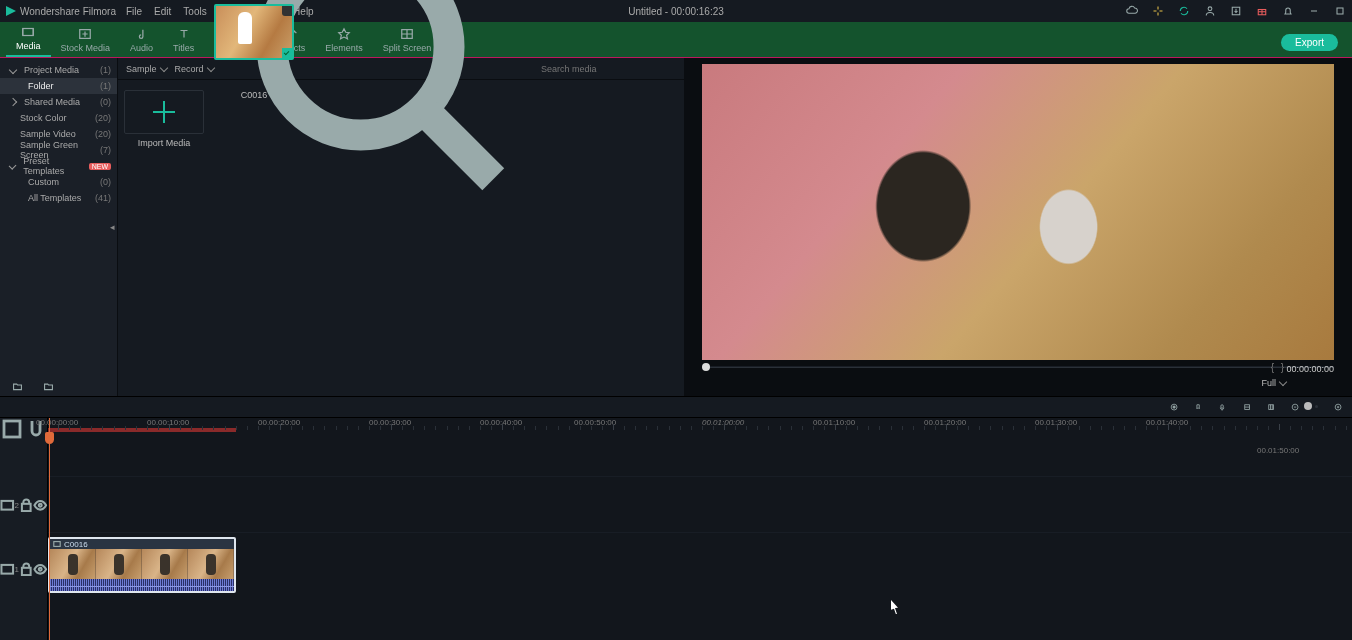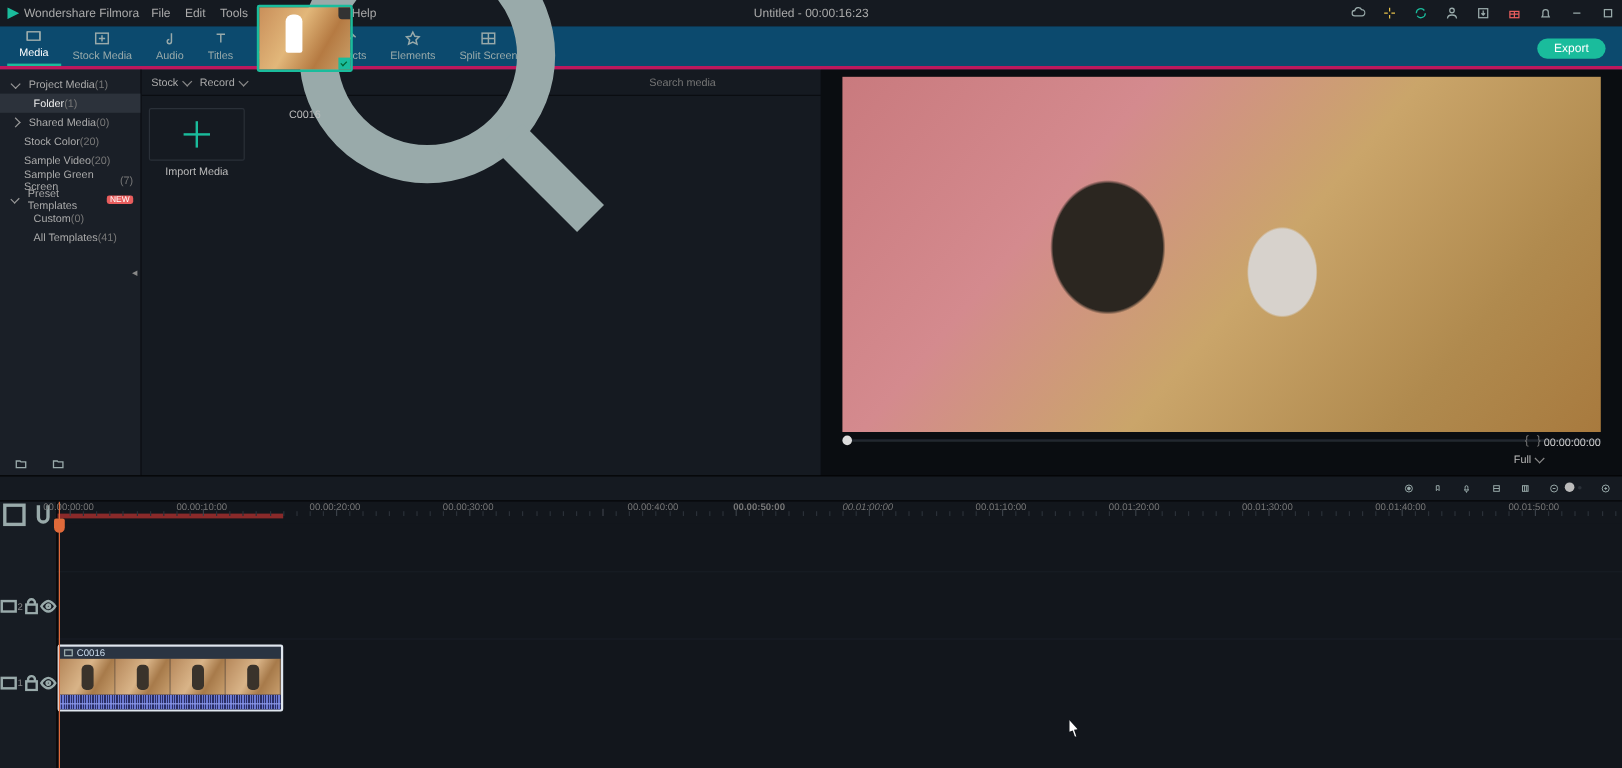--- a/index.html
+++ b/index.html
@@ -7,30 +7,30 @@
   
   .title-bar{height:22px;display:flex;align-items:center;background:#151a21;padding:0 6px;color:#aaa;font-size:10px}
   .logo{display:flex;align-items:center;gap:4px;margin-right:10px}
   .logo-mark{width:10px;height:10px;background:#1abc9c;clip-path:polygon(0 0,100% 50%,0 100%)}
   .menus{display:flex;gap:12px}
   .menus span{cursor:default}
   .title-center{position:absolute;left:50%;transform:translateX(-50%);font-size:10px}
   .title-right{margin-left:auto;display:flex;gap:14px;align-items:center}
   .title-right svg,.title-right span.ico{width:12px;height:12px;display:inline-block}
   
-  .tabstrip{height:36px;background:#0c4a6e;display:flex;align-items:flex-end;padding-left:6px;border-bottom:3px solid #be185d}
+  .tabstrip{height:36px;background:#14532d;display:flex;align-items:flex-end;padding-left:6px;border-bottom:1px solid #be185d}
   .tab{display:flex;flex-direction:column;align-items:center;justify-content:center;padding:3px 10px 4px;color:#9aa;font-size:9px;cursor:pointer}
   .tab svg{width:14px;height:14px;margin-bottom:2px}
   .tab.active{color:#fff;border-bottom:2px solid #1abc9c}
   .export-btn{margin-left:auto;margin-right:14px;margin-bottom:6px;background:#1abc9c;color:#0b1;color:#063;color:#fff;padding:3px 14px;border-radius:11px;font-size:10px;cursor:pointer}
   
   .main{display:flex;height:338px}
   
   .tree{width:118px;background:#1a1f27;border-right:1px solid #0a0d11;padding-top:4px;position:relative}
-  .tree-row{display:flex;align-items:center;padding:2px 6px 2px 10px;height:16px;font-size:9px;color:#aaa}
+  .tree-row{display:flex;align-items:center;justify-content:space-between;padding:2px 6px 2px 10px;height:16px;font-size:9px;color:#aaa}
   .tree-row .label{display:flex;align-items:center;gap:4px}
   .tree-row .cnt{color:#777}
   .tree-row.sel{background:#2c323b;color:#eee}
   .tree-row.sub{padding-left:20px}
   .tree-row.sub2{padding-left:28px}
   .chev{width:6px;height:6px;display:inline-block;border-right:1px solid #999;border-bottom:1px solid #999;transform:rotate(45deg);margin-right:4px}
   .chev.right{transform:rotate(-45deg)}
   .badge-new{background:#e85d5d;color:#fff;font-size:7px;padding:0 3px;border-radius:2px;margin-left:3px}
   .tree-collapse{position:absolute;right:-1px;top:164px;width:8px;height:10px;color:#888;font-size:9px}
   .tree-bottom{position:absolute;bottom:4px;left:0;display:flex;gap:20px;padding-left:12px}
@@ -267,21 +267,21 @@
           <path d="M2 4h4l1 1h5v6H2z"></path>
         </svg>
       <svg viewBox="0 0 14 14">
           <path d="M2 4h4l1 1h5v6H2z"></path>
         </svg>
     </div>
   </div>
 
   <div class="media">
     <div class="media-toolbar">
-      <span class="dd">Stock</span>
+      <span class="dd">Sample</span>
       <span class="dd">Record</span>
       <div class="search">
         <svg viewBox="0 0 14 14">
             <circle cx="6" cy="6" r="4"></circle>
             <path d="M9 9l3 3"></path>
           </svg>
         <input placeholder="Search media" style="">
       </div>
       <div class="right">
         <svg viewBox="0 0 14 14">
@@ -525,32 +525,32 @@
       <div class="tick" style="left: 343px;"></div>
       <div class="tick minor" style="left: 354.1px;"></div>
       <div class="tick minor" style="left: 365.2px;"></div>
       <div class="tick minor" style="left: 376.3px;"></div>
       <div class="tick minor" style="left: 387.4px;"></div>
       <div class="tick minor" style="left: 398.5px;"></div>
       <div class="tick minor" style="left: 409.6px;"></div>
       <div class="tick minor" style="left: 420.7px;"></div>
       <div class="tick minor" style="left: 431.8px;"></div>
       <div class="tick minor" style="left: 442.9px;"></div>
-      <div class="lab" style="left: 432px; margin-left: 43px;">00.00:40:00</div>
+      <div class="lab" style="left: 432px;">00.00:40:00</div>
       <div class="tick" style="left: 454px;"></div>
       <div class="tick minor" style="left: 465.1px;"></div>
       <div class="tick minor" style="left: 476.2px;"></div>
       <div class="tick minor" style="left: 487.3px;"></div>
       <div class="tick minor" style="left: 498.4px;"></div>
       <div class="tick minor" style="left: 509.5px;"></div>
       <div class="tick minor" style="left: 520.6px;"></div>
       <div class="tick minor" style="left: 531.7px;"></div>
       <div class="tick minor" style="left: 542.8px;"></div>
       <div class="tick minor" style="left: 553.9px;"></div>
-      <div class="lab" style="left: 563px; font-weight: bold;">00.00:50:00</div>
+      <div class="lab" style="left: 526px;">00.00:50:00</div>
       <div class="tick" style="left: 565px;"></div>
       <div class="tick minor" style="left: 576.1px;"></div>
       <div class="tick minor" style="left: 587.2px;"></div>
       <div class="tick minor" style="left: 598.3px;"></div>
       <div class="tick minor" style="left: 609.4px;"></div>
       <div class="tick minor" style="left: 620.5px;"></div>
       <div class="tick minor" style="left: 631.6px;"></div>
       <div class="tick minor" style="left: 642.7px;"></div>
       <div class="tick minor" style="left: 653.8px;"></div>
       <div class="tick minor" style="left: 664.9px;"></div>
@@ -602,21 +602,21 @@
       <div class="tick" style="left: 1120px;"></div>
       <div class="tick minor" style="left: 1131.1px;"></div>
       <div class="tick minor" style="left: 1142.2px;"></div>
       <div class="tick minor" style="left: 1153.3px;"></div>
       <div class="tick minor" style="left: 1164.4px;"></div>
       <div class="tick minor" style="left: 1175.5px;"></div>
       <div class="tick minor" style="left: 1186.6px;"></div>
       <div class="tick minor" style="left: 1197.7px;"></div>
       <div class="tick minor" style="left: 1208.8px;"></div>
       <div class="tick minor" style="left: 1219.9px;"></div>
-      <div class="lab" style="left: 1209px;">00.01:50:00</div>
+      <div class="lab" style="left: 1209px; margin-top: 28px;">00.01:50:00</div>
       <div class="tick" style="left: 1231px;"></div>
       <div class="tick minor" style="left: 1242.1px;"></div>
       <div class="tick minor" style="left: 1253.2px;"></div>
       <div class="tick minor" style="left: 1264.3px;"></div>
       <div class="tick minor" style="left: 1275.4px;"></div>
       <div class="tick minor" style="left: 1286.5px;"></div>
       <div class="tick minor" style="left: 1297.6px;"></div>
     </div>
 
   <div class="playhead" id="playhead" style="left: 49px;"></div>

